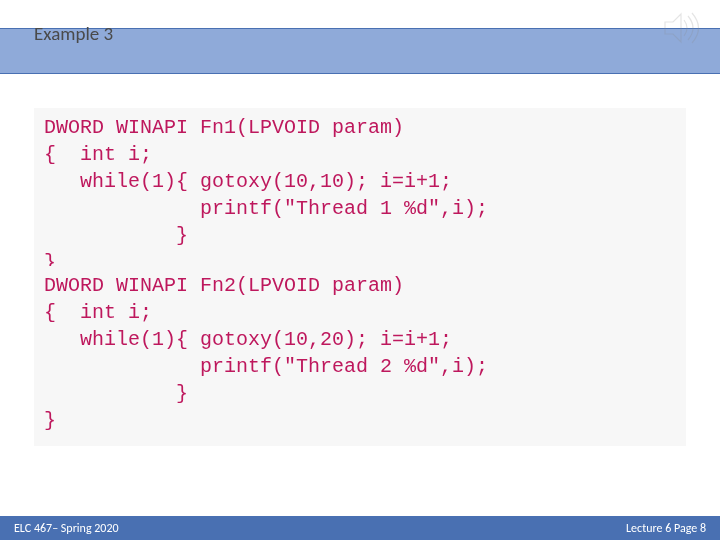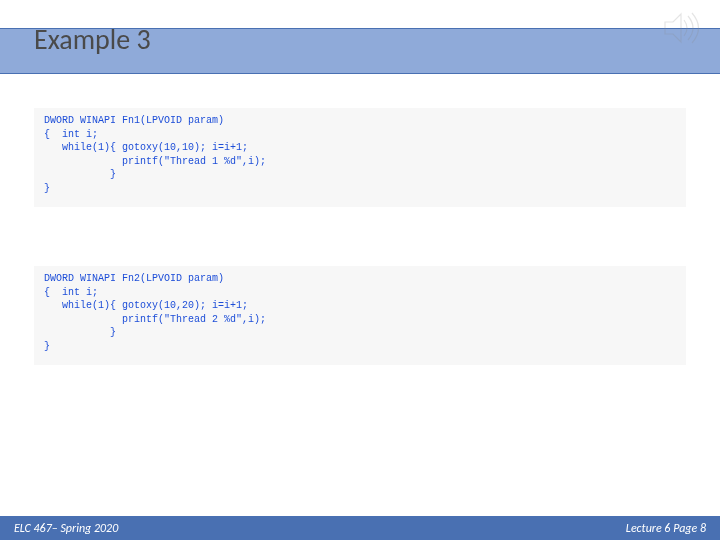--- a/index.html
+++ b/index.html
@@ -1,25 +1,25 @@
 <!DOCTYPE html>
 <html><head>
 <meta charset="utf-8">
 <style>
   html,body{margin:0;padding:0;width:720px;height:540px;background:#fff;font-family:Calibri,Arial,sans-serif;overflow:hidden}
   .slide{position:relative;width:720px;height:540px;background:#fff}
   .title-band{position:absolute;left:0;top:28px;width:720px;height:44px;background:#8faad9;border-top:1px solid #4970b2;border-bottom:1px solid #4970b2}
-  .title-text{position:absolute;left:34px;top:22px;font-size:28px;color:#4a4a4a;font-weight:400}
+  .title-text{position:absolute;left:34px;top:22px;font-size:19px;color:#4a4a4a;font-weight:400}
   .code-box{position:absolute;left:34px;width:652px;background:#f7f7f7;padding:6px 10px 12px 10px;box-sizing:border-box}
   .code-box.first{top:108px}
   .code-box.second{top:266px}
-  .code{font-family:"Courier New",monospace;font-size:10px;color:#1d4ed8;white-space:pre;line-height:1.35}
+  .code{font-family:"Courier New",monospace;font-size:20px;color:#be185d;white-space:pre;line-height:1.35}
   .footer{position:absolute;left:0;bottom:0;width:720px;height:24px;background:#4970b2;color:#fff;font-size:12px}
-  .footer-left{position:absolute;left:14px;top:5px;font-style:italic}
-  .footer-right{position:absolute;right:14px;top:5px;font-style:italic}
+  .footer-left{position:absolute;left:14px;top:5px;}
+  .footer-right{position:absolute;right:14px;top:5px;}
   .speaker{position:absolute;right:18px;top:10px;width:40px;height:36px;opacity:.22}
   .speaker svg{width:40px;height:36px}
 </style>
 </head>
 <body>
 
 <div class="slide">
 
   <div class="title-band"></div>
   <div class="title-text">Example 3</div>

